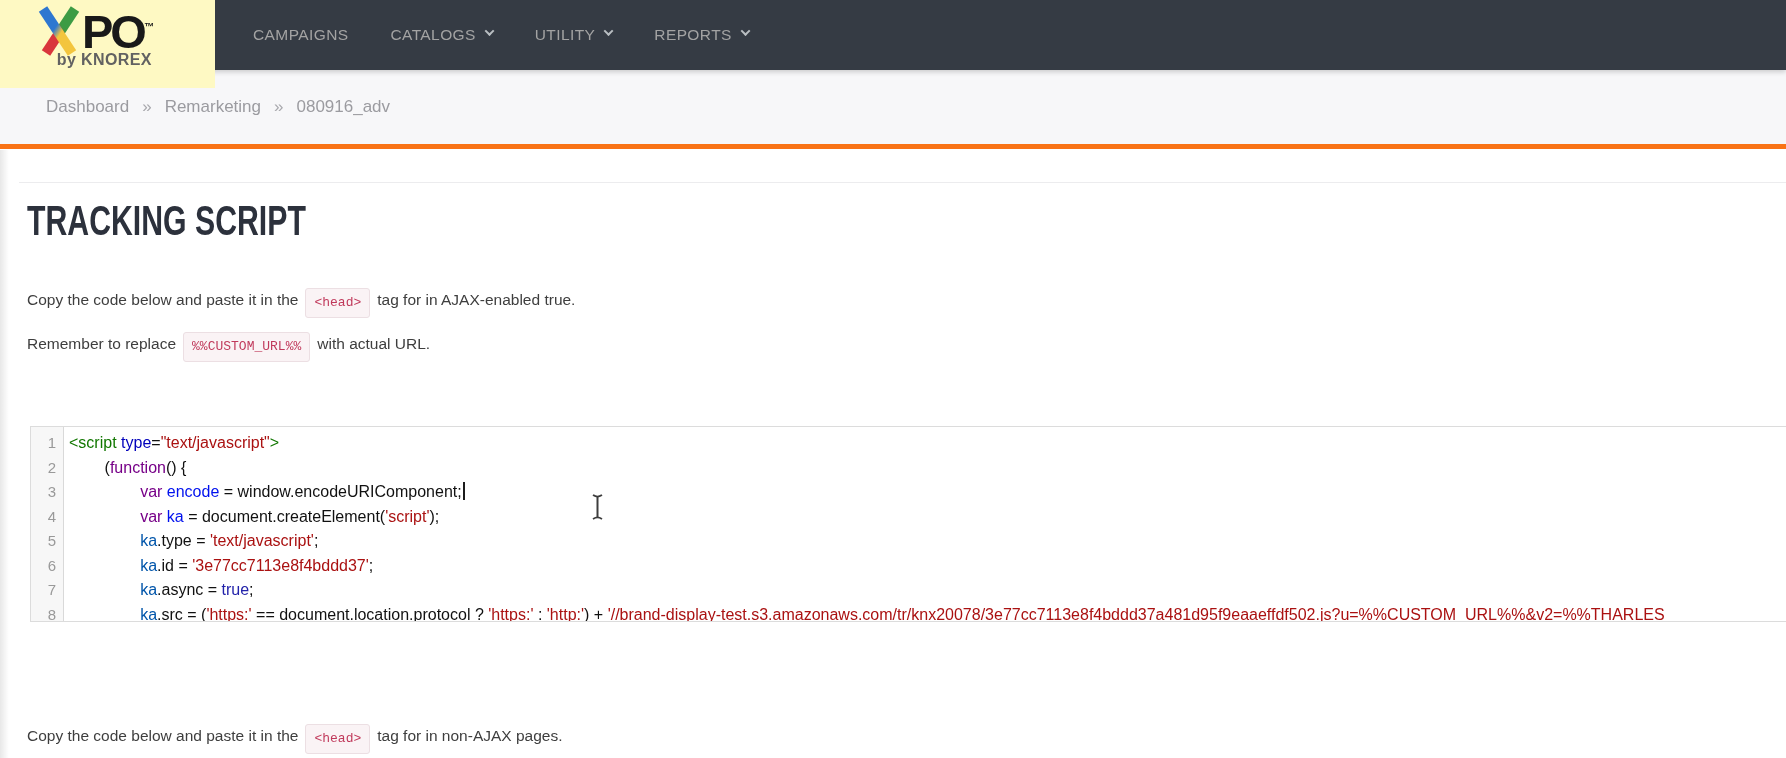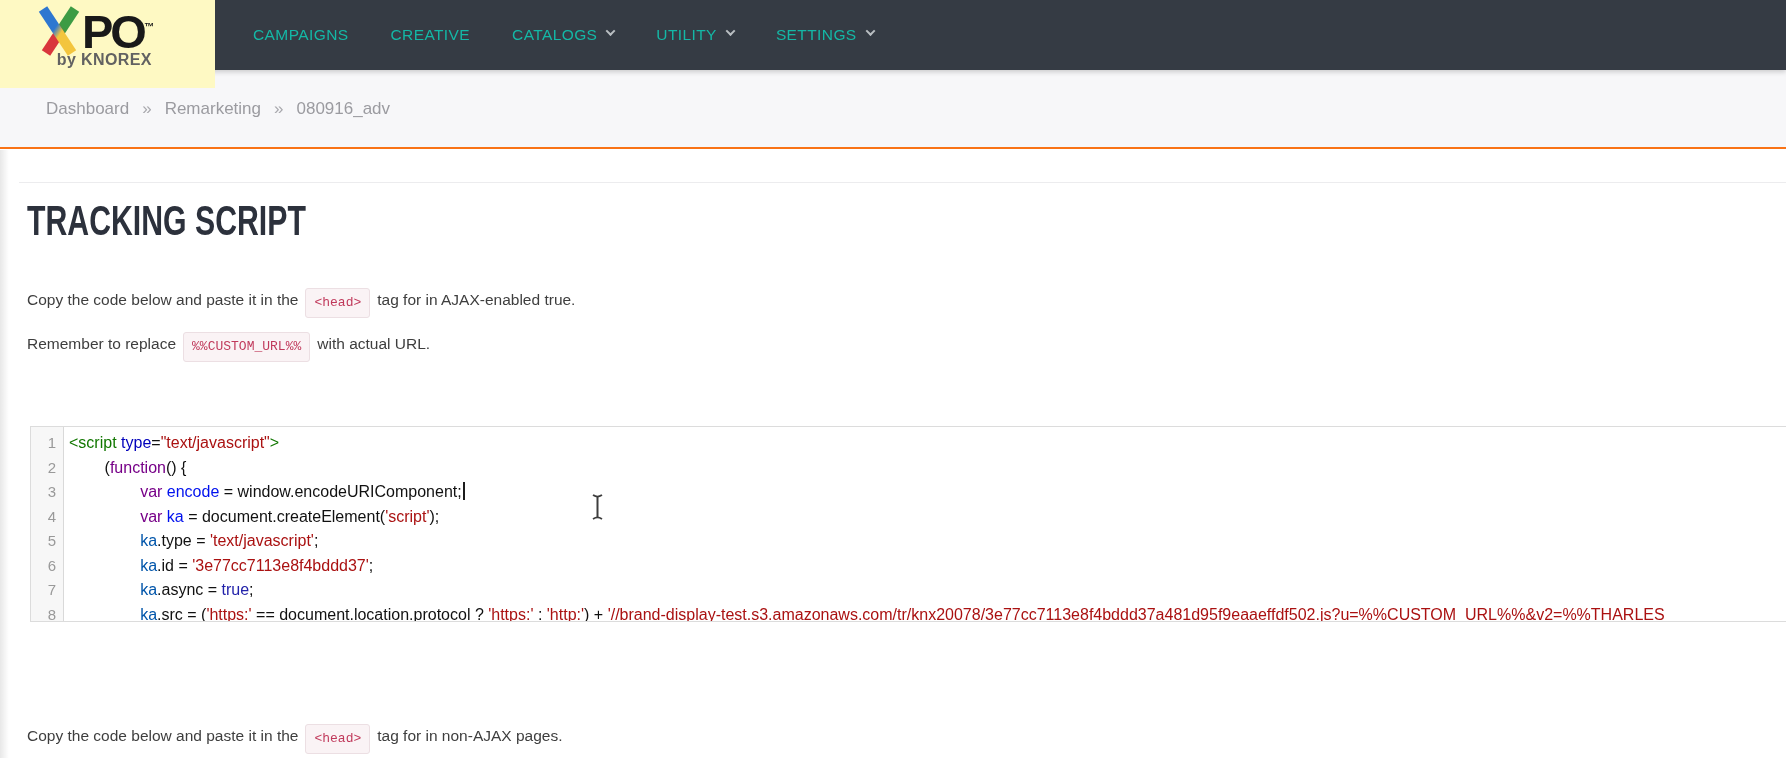--- a/index.html
+++ b/index.html
@@ -15,30 +15,30 @@
   .logo-row { display:flex; align-items:flex-start; }
   .logo-x { margin-top:3px; }
   .logo-text { font-size:47px; font-weight:700; color:#191919; letter-spacing:-3px;
                line-height:48px; }
   .logo-tm { font-size:10px; font-weight:700; color:#191919; vertical-align:18px; letter-spacing:0; }
   .logo-sub { position:absolute; right:2px; top:48px; font-size:16px; font-weight:700;
               color:#626262; letter-spacing:.4px; white-space:nowrap; }
   .navbar { flex:1; height:70px; background:var(--navbg,#353b44); display:flex;
             align-items:stretch; padding-left:17px; }
   .nav-item { position:relative; display:flex; align-items:center; padding:0 21px;
-              color:#14b8a6; font-size:15.5px; letter-spacing:.4px; cursor:pointer;
+              color:#a3a3a3; font-size:15.5px; letter-spacing:.4px; cursor:pointer;
               white-space:nowrap; }
   .chev { width:7px; height:7px; border-right:2px solid #b9bec2; border-bottom:2px solid #b9bec2;
           transform:rotate(45deg) translate(-1px,-1px); margin-left:10px; margin-top:-5px; }
   .active-underline { position:absolute; left:20px; bottom:0; width:51px; height:5px;
                       background:var(--accent,#4eb3a3); }
 
   
   .crumbbar { position:absolute; top:70px; left:0; width:1786px; height:79px;
-              background:#f7f7f9; border-bottom:2px solid #f97316; display:flex;
+              background:#f7f7f9; border-bottom:5px solid #f97316; display:flex;
               align-items:center; padding-left:46px; font-size:17px; color:#9b9ba0; }
   .bc-item { cursor:pointer; }
   .bc-sep { margin:0 13px; color:#a8a8ad; }
 
   .hr2 { position:absolute; top:182px; left:19px; right:0; border-top:1px solid #ececee; }
   .edge-shadow { position:absolute; top:150px; left:0; bottom:0; width:9px;
                  background:linear-gradient(to right, rgba(0,0,0,.09), rgba(0,0,0,0)); }
 
   
   .page-title { position:absolute; top:199px; left:27px; font-size:42px; font-weight:700;
@@ -95,32 +95,29 @@
           <span class="logo-text"><span>PO</span><span class="logo-tm">™</span></span>
         </div>
         <div class="logo-sub">by KNOREX</div>
       </div>
     </div>
     <nav class="navbar">
         <div class="nav-item">
           <span>CAMPAIGNS</span>
         </div>
         <div class="nav-item">
-          <span>CREATIVE</span>
-        </div>
-        <div class="nav-item">
           <span>CATALOGS</span>
           <span class="chev"></span>
         </div>
         <div class="nav-item">
           <span>UTILITY</span>
           <span class="chev"></span>
         </div>
         <div class="nav-item">
-          <span>SETTINGS</span>
+          <span>REPORTS</span>
           <span class="chev"></span>
         </div>
       </nav>
   </div>
 
   <div class="crumbbar">
     <div style="display:flex;align-items:center;">
         <span class="bc-item">Dashboard</span>
         <span class="bc-sep">»</span>
         <span class="bc-item">Remarketing</span>

